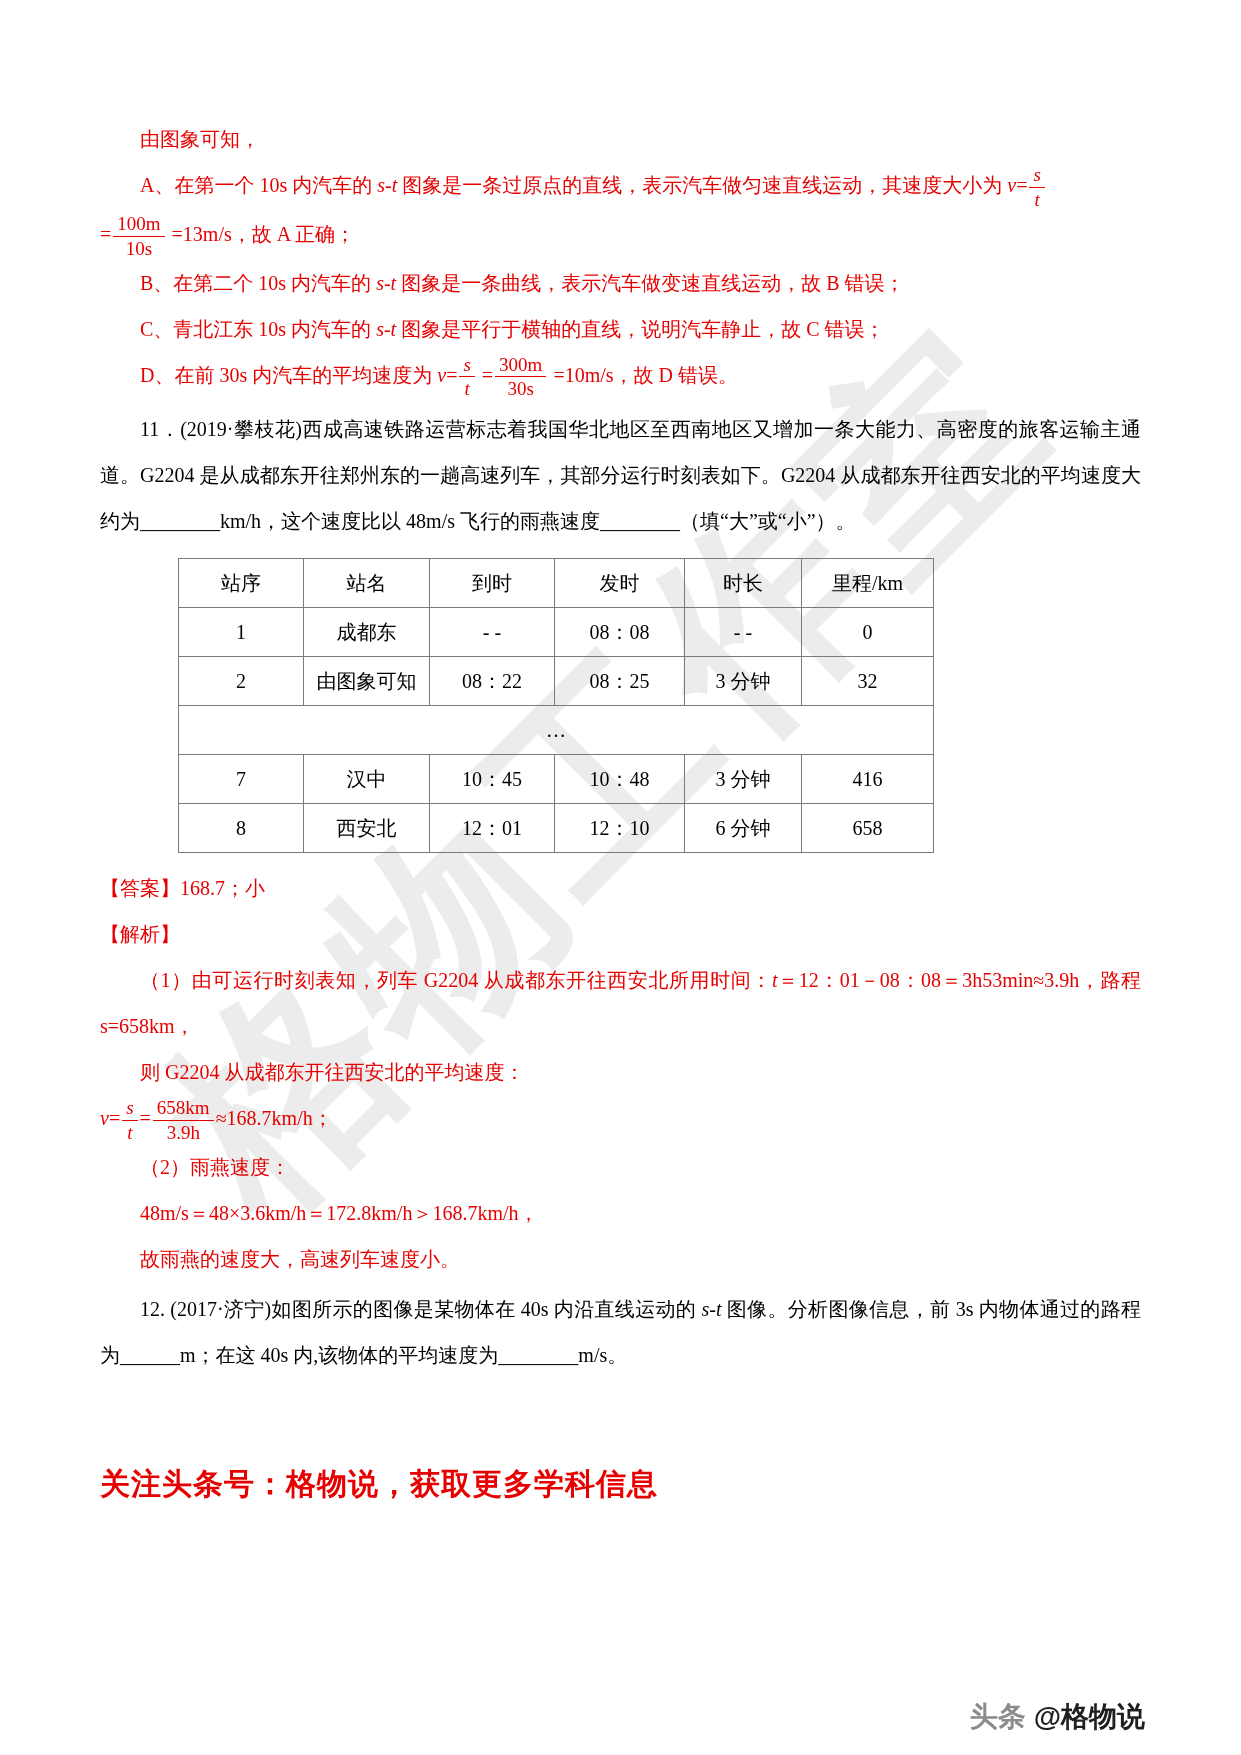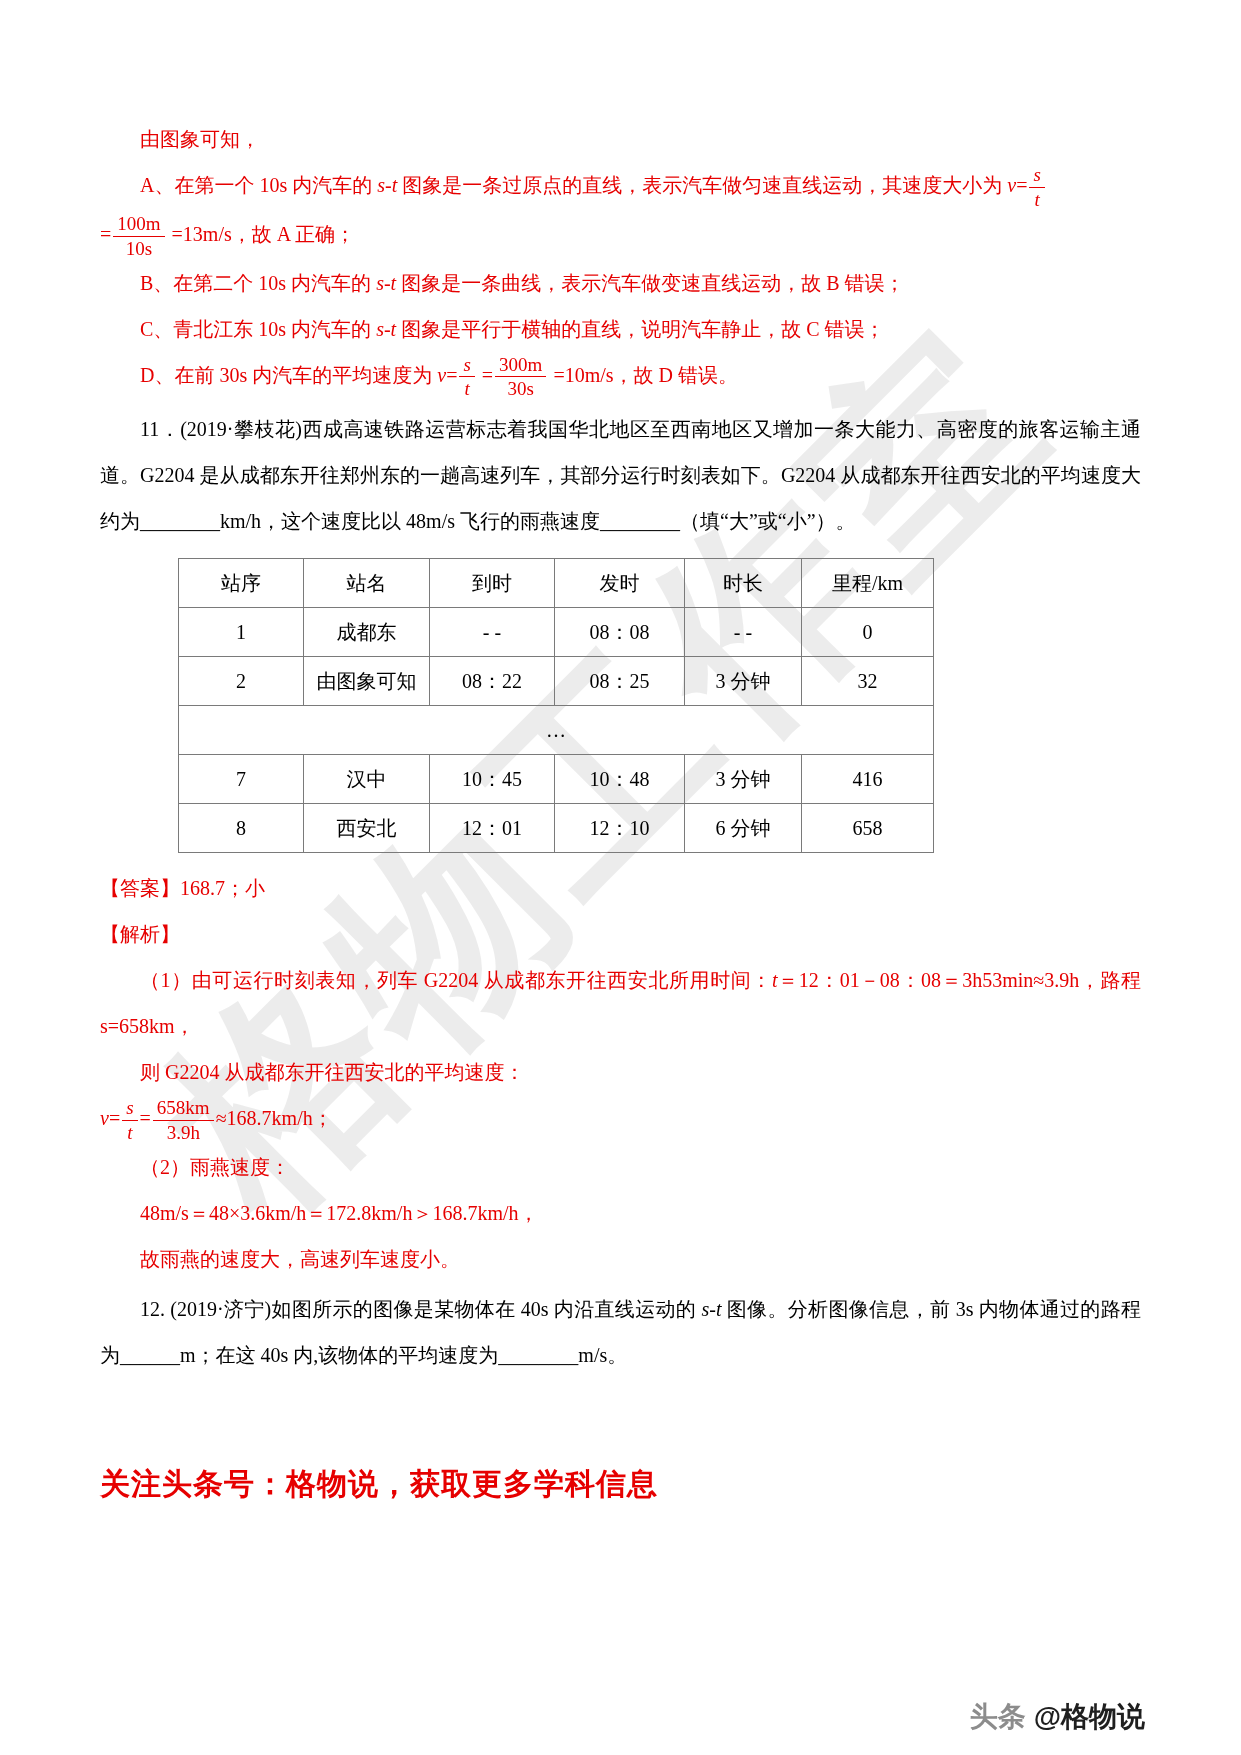--- a/index.html
+++ b/index.html
@@ -175,21 +175,21 @@
     <p class="red indent"><span>则 G2204 从成都东开往西安北的平均速度：</span></p>
 
     <p class="red"><span class="it">v</span><span>=</span><span class="frac"><span class="num it">s</span><span class="den it">t</span></span><span>=</span><span class="frac"><span class="num">658km</span><span class="den">3.9h</span></span><span>≈168.7km/h；</span></p>
 
     <p class="red indent"><span>（2）雨燕速度：</span></p>
 
     <p class="red indent"><span>48m/s＝48×3.6km/h＝172.8km/h＞168.7km/h，</span></p>
 
     <p class="red indent"><span>故雨燕的速度大，高速列车速度小。</span></p>
 
-    <p class="indent" style="margin-top:4px;"><span>12. (2019·济宁)如图所示的图像是某物体在 40s 内沿直线运动的 </span><span class="it">s-t</span><span> 图像。分析图像信息，前 3s 内物体通过的路程为______m；在这 40s 内,该物体的平均速度为________m/s。</span></p>
+    <p class="indent" style="margin-top:4px;"><span>12. (2017·济宁)如图所示的图像是某物体在 40s 内沿直线运动的 </span><span class="it">s-t</span><span> 图像。分析图像信息，前 3s 内物体通过的路程为______m；在这 40s 内,该物体的平均速度为________m/s。</span></p>
 
   </div>
 
   <div class="footer-promo">关注头条号：格物说，获取更多学科信息</div>
 
   <div class="credit">
     <span class="brand">头条</span><span class="handle">@格物说</span>
   </div>
 
 </div>

